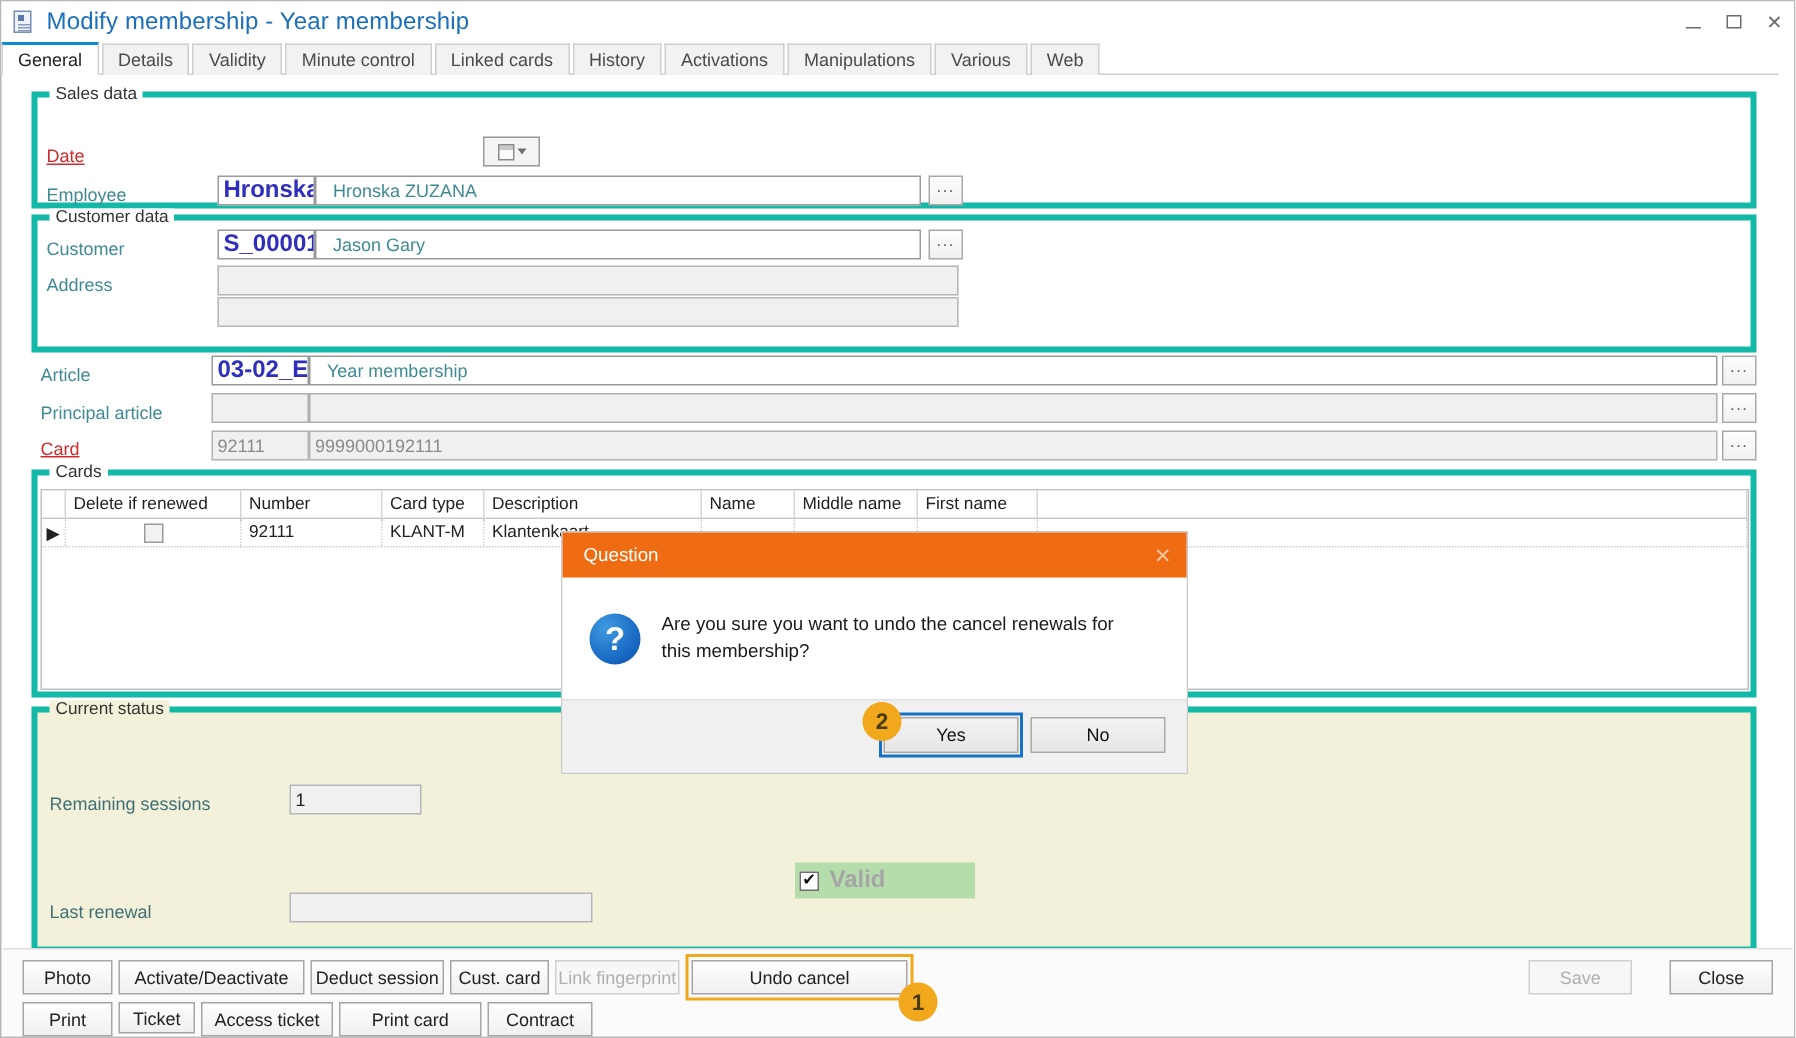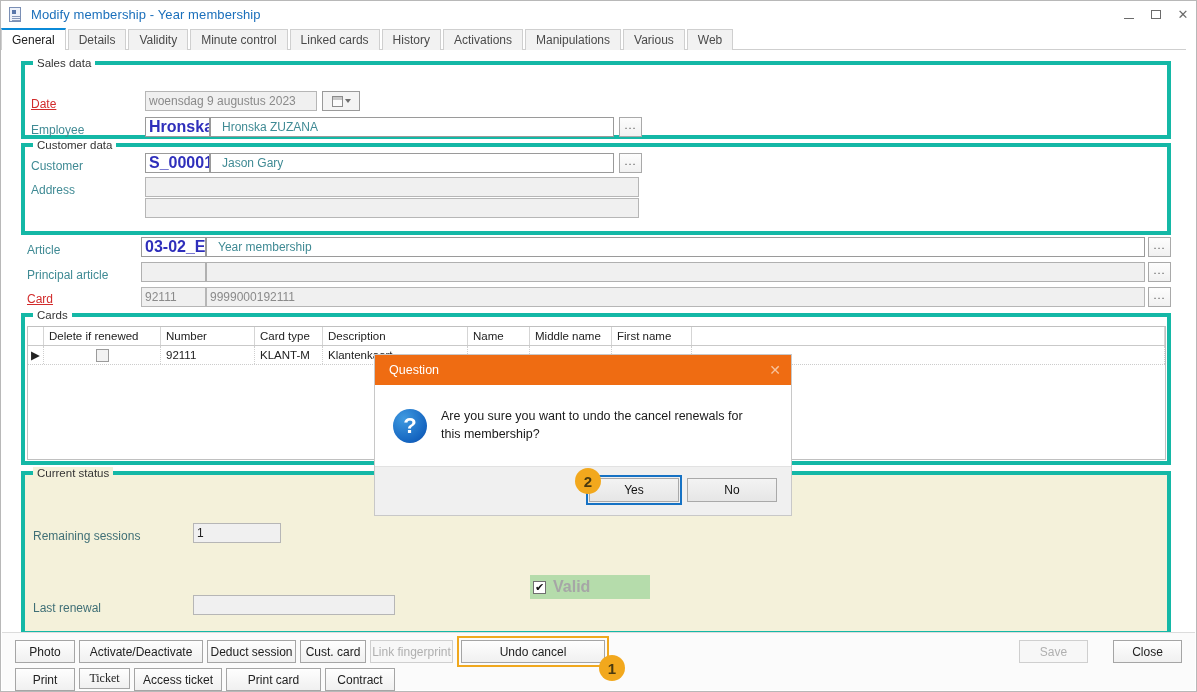--- a/index.html
+++ b/index.html
@@ -48,21 +48,21 @@
     position: absolute; left: 2px; top: 2px;
     width: 4px; height: 4px; background: #5a77aa;
   }
   .title-icon .doc:after {
     content: "";
     position: absolute; left: 2px; top: 8px;
     width: 8px; height: 1px; background: #8899bb;
     box-shadow: 0 2px 0 #8899bb, 0 4px 0 #8899bb;
   }
   .title-text {
-    font-size: 13px;
+    font-size: 16px;
     color: #1a6fbb;
     letter-spacing: .1px;
     white-space: nowrap;
   }
   .win-controls {
     position: absolute; right: 6px; top: 0;
     height: 27px; display: flex; align-items: center; gap: 13px;
     color: #6b6b6b;
   }
   .win-btn {
@@ -432,21 +432,20 @@
         <span>Web</span>
       </div>
   </div>
 
   <div class="content">
 
     <div class="group" style="left:19px; top:10px; width:1150px; height:78px;">
       <span class="legend">Sales data</span>
 
       <span class="lbl req" style="left:6px; top:32px;">Date</span>
-      <div class="inp ro" style="left:120px; top:26px; width:172px; height:20px;">woensdag 9 augustus 2023</div>
       <div class="datebtn" style="left:297px; top:26px; width:38px; height:20px;">
         <span class="cal"></span>
         <span class="caret"></span>
       </div>
 
       <span class="lbl" style="left:6px; top:58px;">Employee</span>
       <div class="inp code" style="left:120px; top:52px; width:65px; height:20px;">Hronska</div>
       <div class="inp teal" style="left:185px; top:52px; width:404px; height:20px;">Hronska ZUZANA</div>
       <div class="ellipsis-btn" style="left:594px; top:52px; width:23px; height:20px;">...</div>
     </div>
@@ -537,21 +536,21 @@
     <div class="btn" style="left:13px;  top:7px;  width:60px;  height:23px;">Photo</div>
     <div class="btn" style="left:77px;  top:7px;  width:124px; height:23px;">Activate/Deactivate</div>
     <div class="btn" style="left:205px; top:7px;  width:89px;  height:23px;">Deduct session</div>
     <div class="btn" style="left:298px; top:7px;  width:66px;  height:23px;">Cust. card</div>
     <div class="btn disabled" style="left:368px; top:7px;  width:83px;  height:23px;">Link fingerprint</div>
     <div class="btn" style="left:459px; top:7px;  width:144px; height:23px;">Undo cancel</div>
     <div class="highlight-box" style="left:455px; top:3px; width:152px; height:31px;"></div>
     <div class="badge" style="left:597px; top:22px;">1</div>
 
     <div class="btn" style="left:13px;  top:35px; width:60px;  height:23px;">Print</div>
-    <div class="btn" style="left:77px;  top:35px; width:51px;  height:21px;font-family:Liberation Serif, serif;">Ticket</div>
+    <div class="btn" style="left:77px;  top:35px; width:51px;  height:21px;">Ticket</div>
     <div class="btn" style="left:132px; top:35px; width:88px;  height:23px;">Access ticket</div>
     <div class="btn" style="left:224px; top:35px; width:95px;  height:23px;">Print card</div>
     <div class="btn" style="left:323px; top:35px; width:70px;  height:23px;">Contract</div>
 
     <div class="btn disabled" style="right:107px; top:7px; width:69px; height:23px;">Save</div>
     <div class="btn" style="right:13px;  top:7px; width:69px; height:23px;">Close</div>
   </div>
 
   <div class="modal">
     <div class="modal-title">

